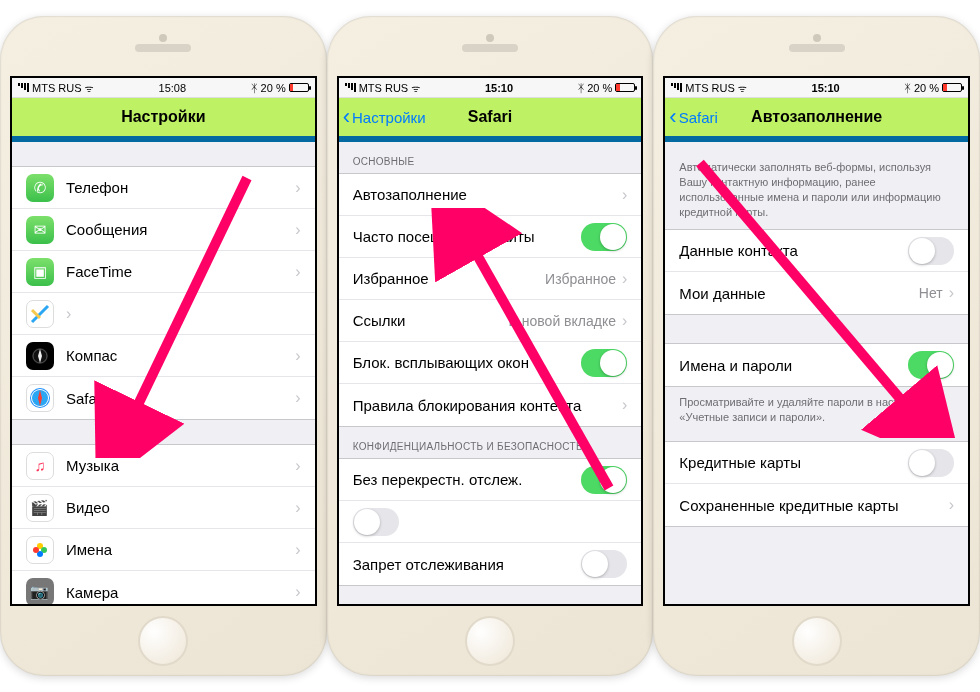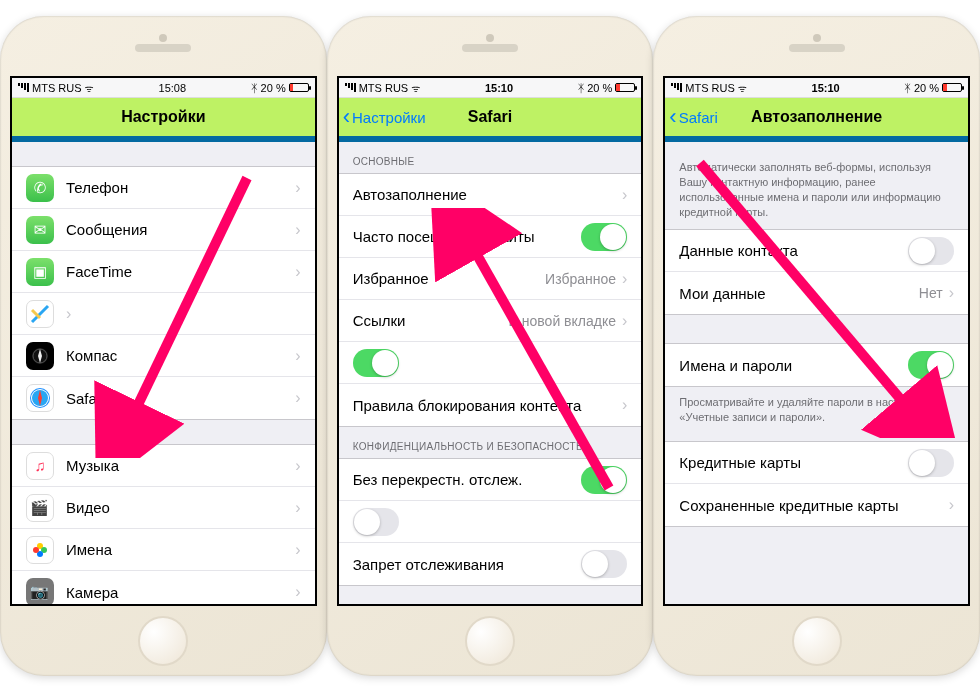--- a/index.html
+++ b/index.html
@@ -351,20 +351,21 @@
           <div class="label">Избранное</div>
           <div class="detail">Избранное</div>
           <div class="disclosure">›</div>
         </div>
         <div class="cell">
           <div class="label">Ссылки</div>
           <div class="detail">В новой вкладке</div>
           <div class="disclosure">›</div>
         </div>
         <div class="cell">
+          <div class="label">Блок. всплывающих окон</div>
           <div class="toggle on">
               <div class="knob"></div>
             </div>
         </div>
         <div class="cell">
           <div class="label">Правила блокирования контента</div>
           <div class="disclosure">›</div>
         </div>
       </div>
       <div class="group-header">КОНФИДЕНЦИАЛЬНОСТЬ И БЕЗОПАСНОСТЬ</div>

